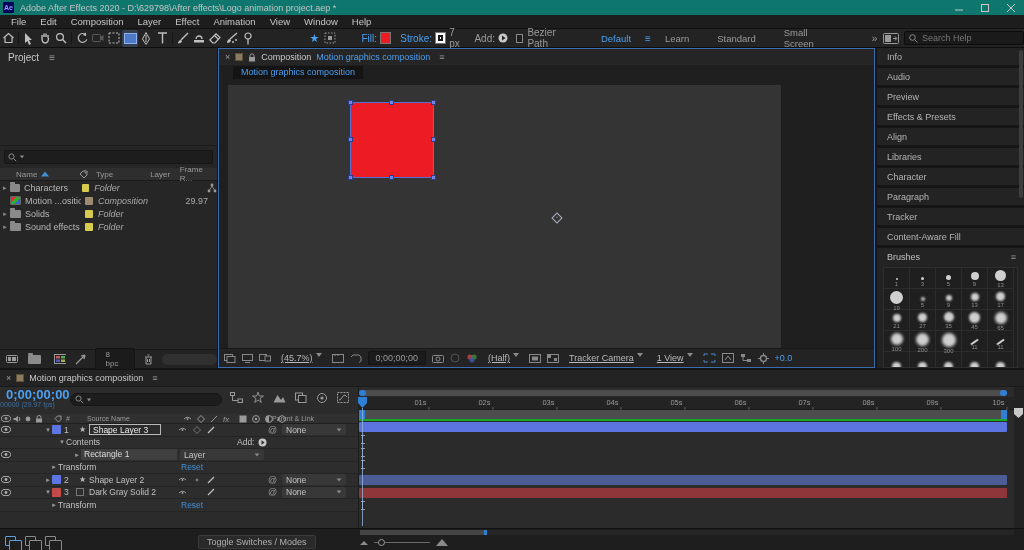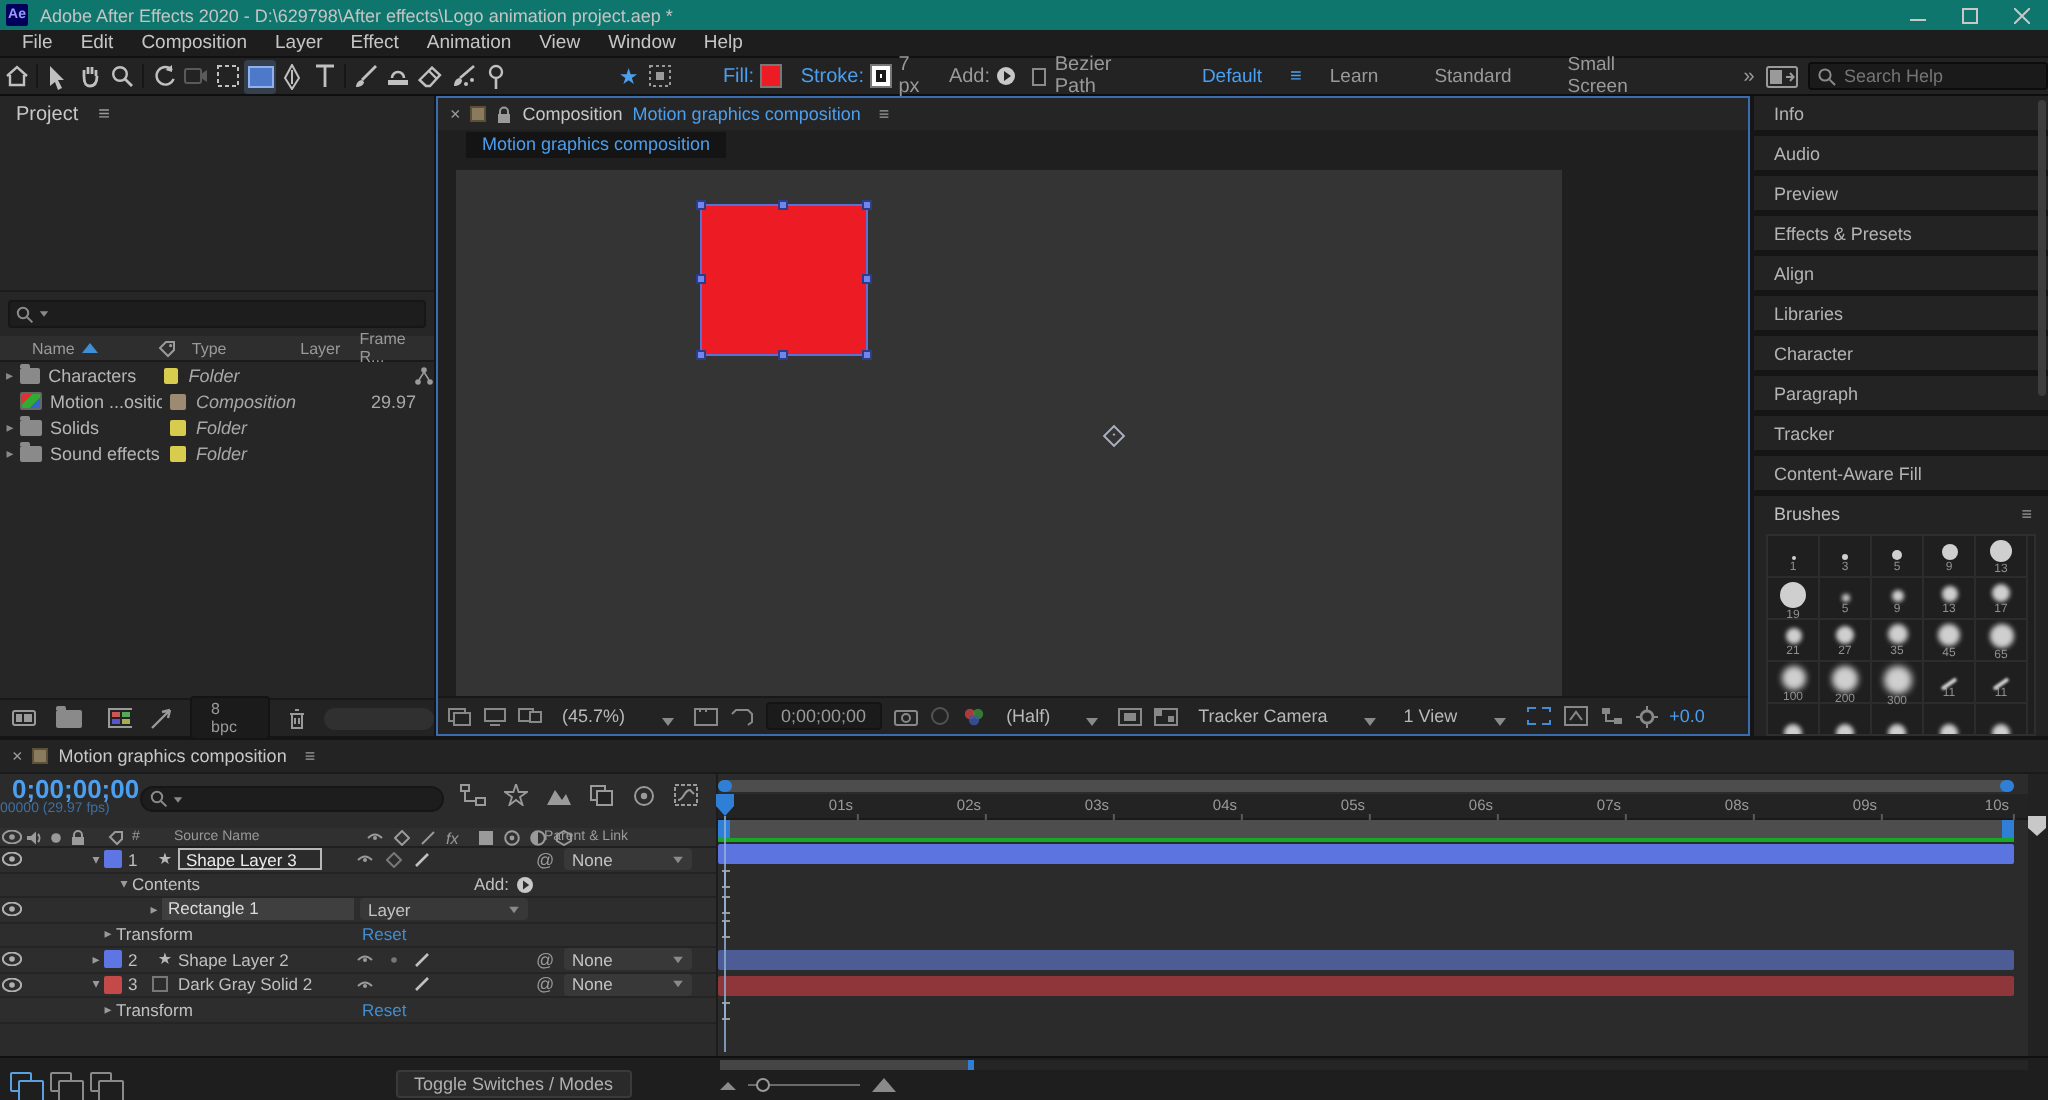--- a/index.html
+++ b/index.html
@@ -61,21 +61,21 @@
   #comp{left:218px;top:48px;width:657px;height:320px;background:#1f1f1f;border:1px solid #3a6db0;}
   #comp-header{height:16px;display:flex;align-items:center;gap:5px;padding-left:6px;background:#252525;font-size:9px;}
   .tan-sq{width:8px;height:8px;background:#8a7a5e;border:1px solid #5c5038;}
   #comp-tab{margin-left:14px;margin-top:1px;background:#141414;display:inline-flex;padding:1px 8px 2px;font-size:9px;}
   #comp-view{position:absolute;left:9px;top:36px;width:553px;height:264px;background:#343434;}
   #red-square{position:absolute;left:122px;top:17px;width:84px;height:76px;border:1px solid #5a6fd8;}
   .hdl{position:absolute;width:5px;height:5px;background:#7186ea;border:1px solid #2c3c8c;}
   #anchor{position:absolute;left:325px;top:129px;width:8px;height:8px;border:1.5px solid #aab0c0;transform:rotate(45deg);background:#343434;}
   #anchor::after{content:"";position:absolute;left:2px;top:2px;width:1px;height:1px;background:#aab0c0;}
   #comp-bottom{position:absolute;bottom:0;left:0;width:100%;height:19px;background:#232323;border-top:1px solid #181818;display:flex;align-items:center;gap:6px;padding:0 5px;font-size:9px;color:#b0b0b0;}
-  .dd{display:flex;align-items:flex-end;gap:18px;padding:1px 4px;color:#b8b8b8;}
+  .dd{display:flex;align-items:flex-start;gap:3px;padding:1px 4px;color:#b8b8b8;text-decoration:underline;}
   .cbar-chip{background:#1b1b1b;border:1px solid #141414;padding:1px 7px;border-radius:2px;color:#9a9a9a;}
   .tri-d{width:0;height:0;border-left:3px solid transparent;border-right:3px solid transparent;border-top:4px solid #8a8a8a;}
   .mini-ic{opacity:.85}
 
   
   #sidebar{left:877px;top:48px;width:147px;height:320px;background:#151515;display:flex;flex-direction:column;gap:3px;}
   .side-panel{height:17px;background:#232323;display:flex;align-items:center;padding-left:10px;font-size:9px;color:#b4b4b4;flex:none;}
   #brushes{flex:1;background:#232323;display:flex;flex-direction:column;overflow:hidden;}
   #brushes-head{height:17px;display:flex;align-items:center;padding:0 8px 0 10px;font-size:9px;color:#c0c0c0;justify-content:space-between;flex:none;}
   #bgrid{margin:2px 6px 0;flex:1;display:grid;grid-template-columns:repeat(5,26px);grid-auto-rows:21px;background:#1f1f1f;border:1px solid #2e2e2e;overflow:hidden;}

